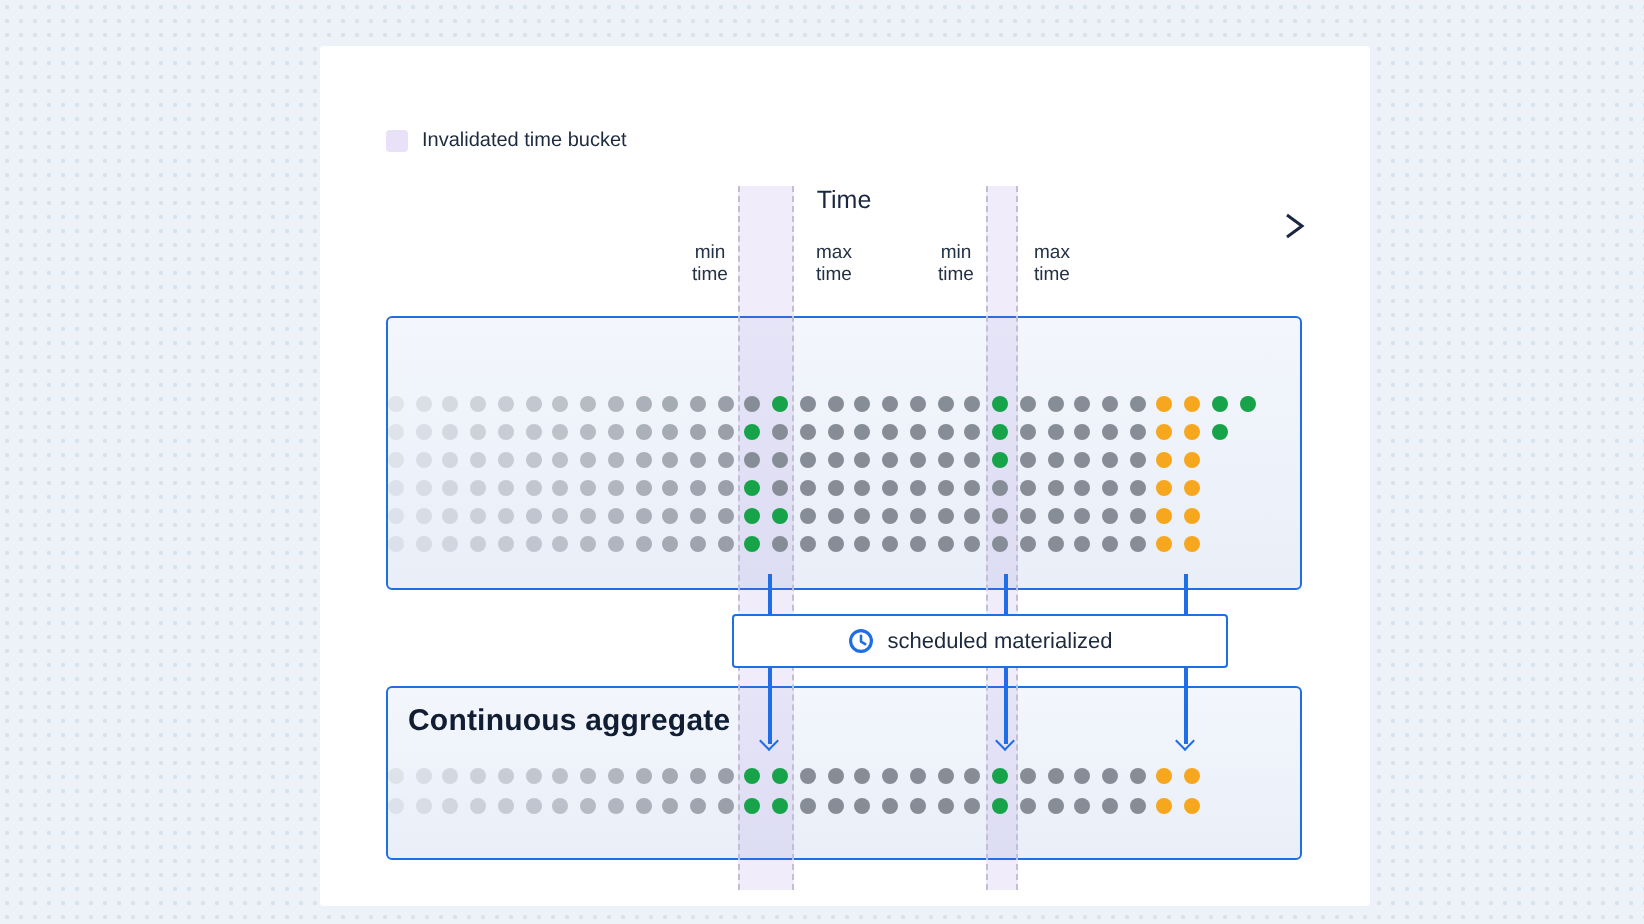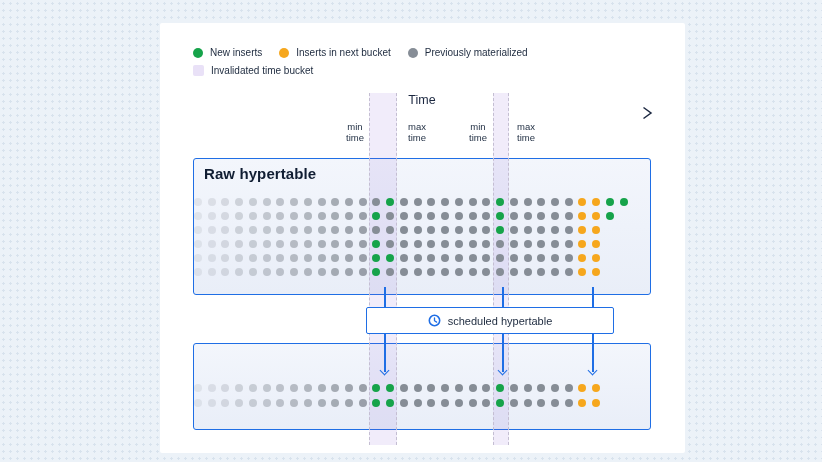--- a/index.html
+++ b/index.html
@@ -77,34 +77,20 @@
     background:#fff;border:1.6px solid var(--accent);border-radius:2px;
     display:flex;align-items:center;justify-content:center;gap:7px;
     font-size:11px;color:var(--text);z-index:5;
   }
 </style>
 </head>
 <body>
 
 <div class="card" id="diagram">
 
-  <div class="legend-row legend-row-1">
-      <div class="legend-item">
-        <span class="legend-dot" style="background: rgb(22, 163, 74);"></span>
-        <span>New inserts</span>
-      </div>
-      <div class="legend-item">
-        <span class="legend-dot" style="background: rgb(246, 167, 29);"></span>
-        <span>Inserts in next bucket</span>
-      </div>
-      <div class="legend-item">
-        <span class="legend-dot" style="background: rgb(134, 141, 150);"></span>
-        <span>Previously materialized</span>
-      </div>
-    </div>
   <div class="legend-row legend-row-2">
       <div class="legend-item">
         <span class="legend-square" style="background: rgb(233, 225, 247);"></span>
         <span>Invalidated time bucket</span>
       </div>
     </div>
 
   <div class="band band-1"></div>
   <div class="band band-2"></div>
 
@@ -115,31 +101,31 @@
         <stop offset="0" stop-color="#1b2740" stop-opacity="0"></stop>
         <stop offset="0.35" stop-color="#1b2740" stop-opacity="0.55"></stop>
         <stop offset="0.65" stop-color="#1b2740" stop-opacity="1"></stop>
       </linearGradient>
     </defs>
     <line x1="0" y1="8" x2="450" y2="8" stroke="url(#axfade)" stroke-width="1.5"></line>
     <path d="M443.5 2.5 L451 8 L443.5 13.5" fill="none" stroke="#1b2740" stroke-width="1.5"></path>
   </svg>
 
   <div class="dbox raw-box"></div>
-  <div class="box-title raw-title">Raw hypertable</div>
 
   <div class="agg-btn">
     <svg width="13" height="13" viewBox="0 0 14 14">
       <circle cx="7" cy="7" r="5.6" fill="none" stroke="#1f6ee5" stroke-width="1.7"></circle>
       <path d="M7 4.2 V7.3 L9.3 8.7" fill="none" stroke="#1f6ee5" stroke-width="1.4" stroke-linecap="round" stroke-linejoin="round"></path>
     </svg>
-    <span>scheduled hypertable</span>
+    <span>scheduled materialized</span>
   </div>
 
   <div class="dbox ca-box"></div>
+  <div class="box-title ca-title">Continuous aggregate</div>
 
 <div class="tick" style="left: 195px;">
       <div>min</div>
       <div>time</div>
     </div>
     <div class="tick" style="left: 257px;">
       <div>max</div>
       <div>time</div>
     </div>
     <div class="tick" style="left: 318px;">

